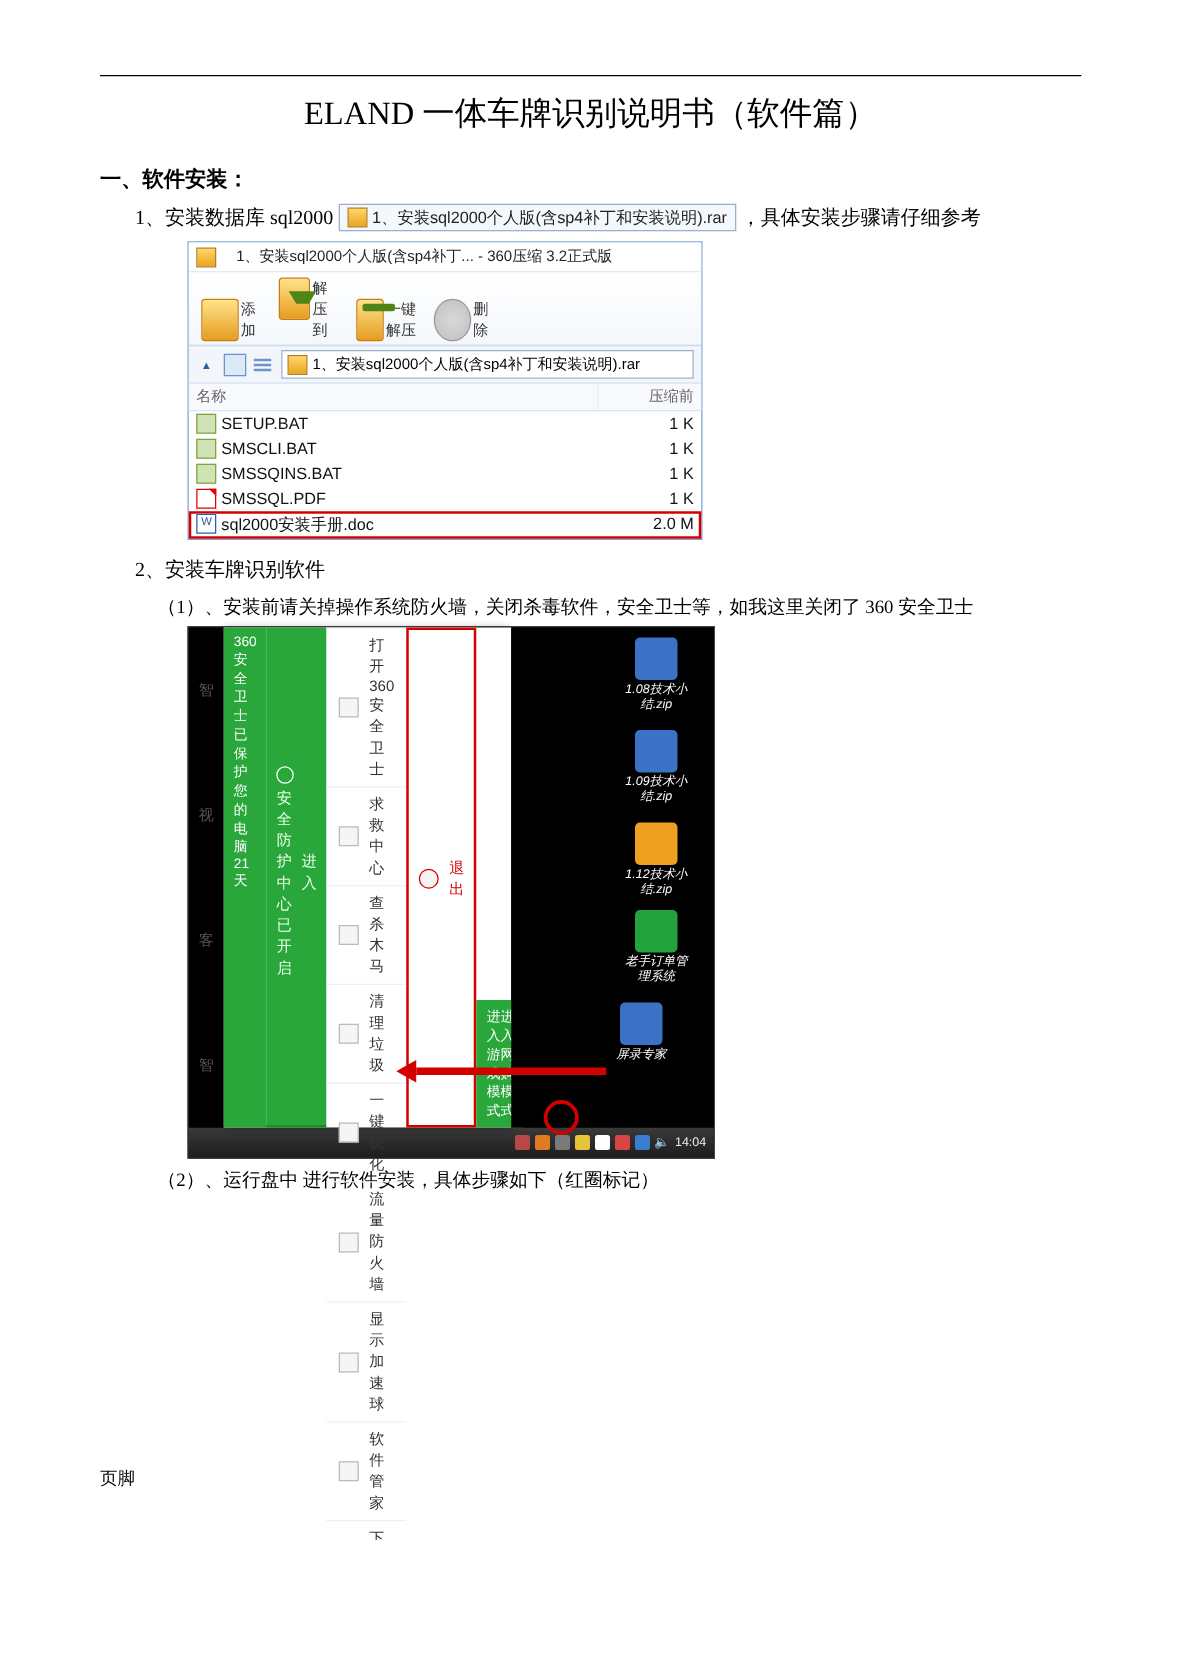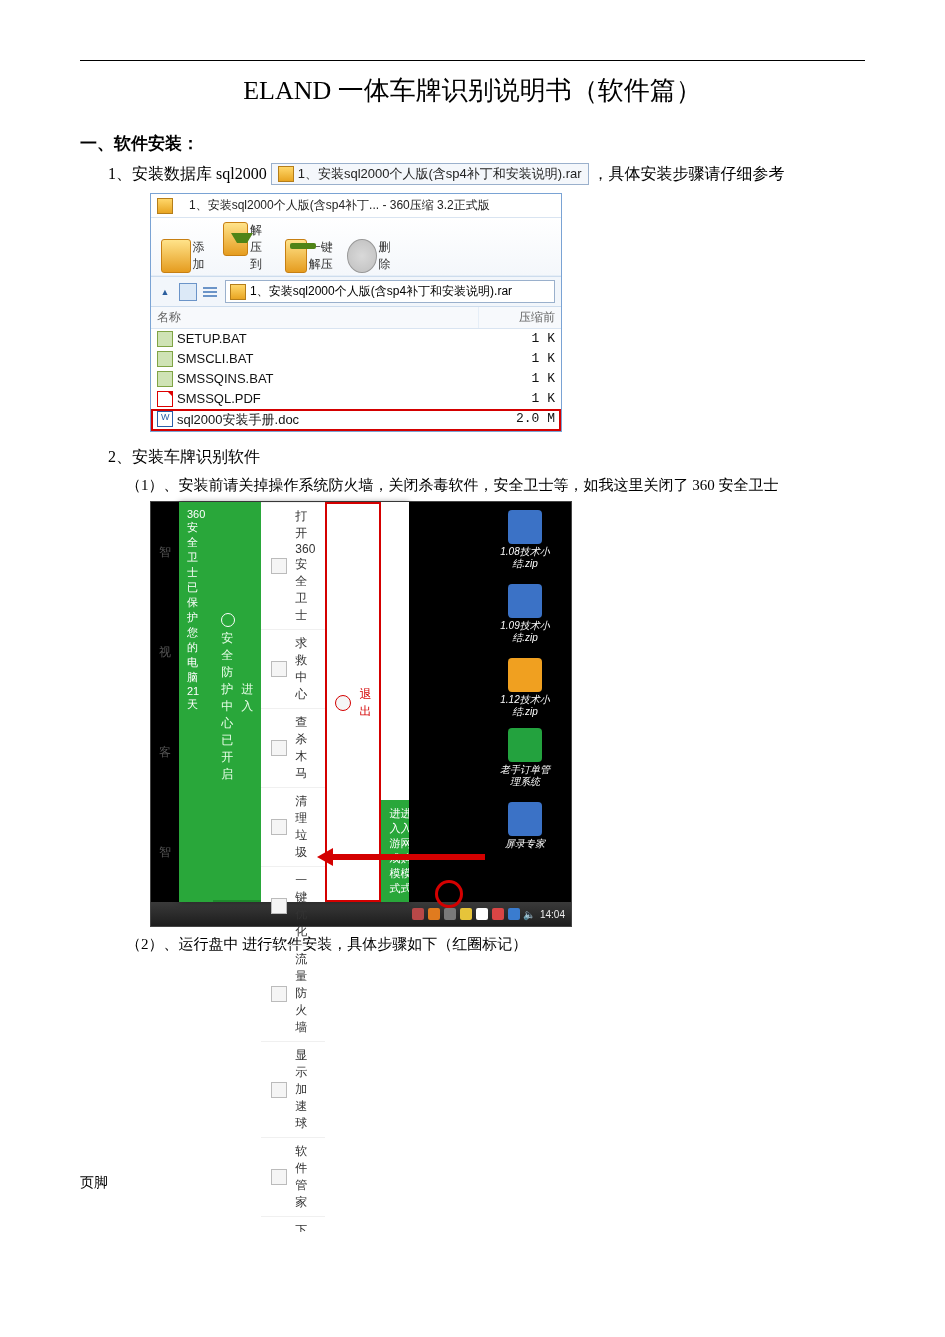--- a/index.html
+++ b/index.html
@@ -157,21 +157,21 @@
     font-size:13px;
     color:#111;
   }
   .aw-row .fico{width:14px;height:14px;margin-right:4px;flex:0 0 auto;}
   .fico.bat{background:#cfe3b5;border:1px solid #7fa444;}
   .fico.pdf{background:#fff;border:1px solid #d00;position:relative}
   .fico.pdf::after{content:"";position:absolute;right:-1px;top:-1px;border-top:6px solid #d00;border-left:6px solid transparent;}
   .fico.doc{background:#fff;border:1px solid #2b5ea8;position:relative}
   .fico.doc::after{content:"W";position:absolute;font-size:9px;color:#2b5ea8;left:3px;top:0}
   .aw-row .c1{flex:1;display:flex;align-items:flex-start;}
-  .aw-row .c2{width:70px;text-align:right;font-family:Liberation Mono, monospace;}
+  .aw-row .c2{width:70px;text-align:right;}
   .aw-row.highlighted{outline:2px solid #d40000;outline-offset:-2px;}
 
   
   .tray-shot {
     width: 420px;
     margin: 6px 0 8px 70px;
     font-family: "Microsoft YaHei","微软雅黑",sans-serif;
     font-size: 12px;
     background:#000;
     border:1px solid #444;
@@ -426,21 +426,21 @@
             <div>1.09技术小<br>结.zip</div>
           </div>
           <div class="desk-icon amber" style="right: 20px; top: 156px;">
             <div class="dic"></div>
             <div>1.12技术小<br>结.zip</div>
           </div>
           <div class="desk-icon green" style="right: 20px; top: 226px;">
             <div class="dic"></div>
             <div>老手订单管<br>理系统</div>
           </div>
-          <div class="desk-icon" style="right: 20px; top: 300px;">
+          <div class="desk-icon" style="right: 32px; top: 300px;">
             <div class="dic"></div>
             <div>屏录专家</div>
           </div>
         </div>
     </div>
     <div class="taskbar">
       <span class="tic b"></span>
       <span class="tic"></span>
       <span class="tic c"></span>
       <span class="tic d"></span>

